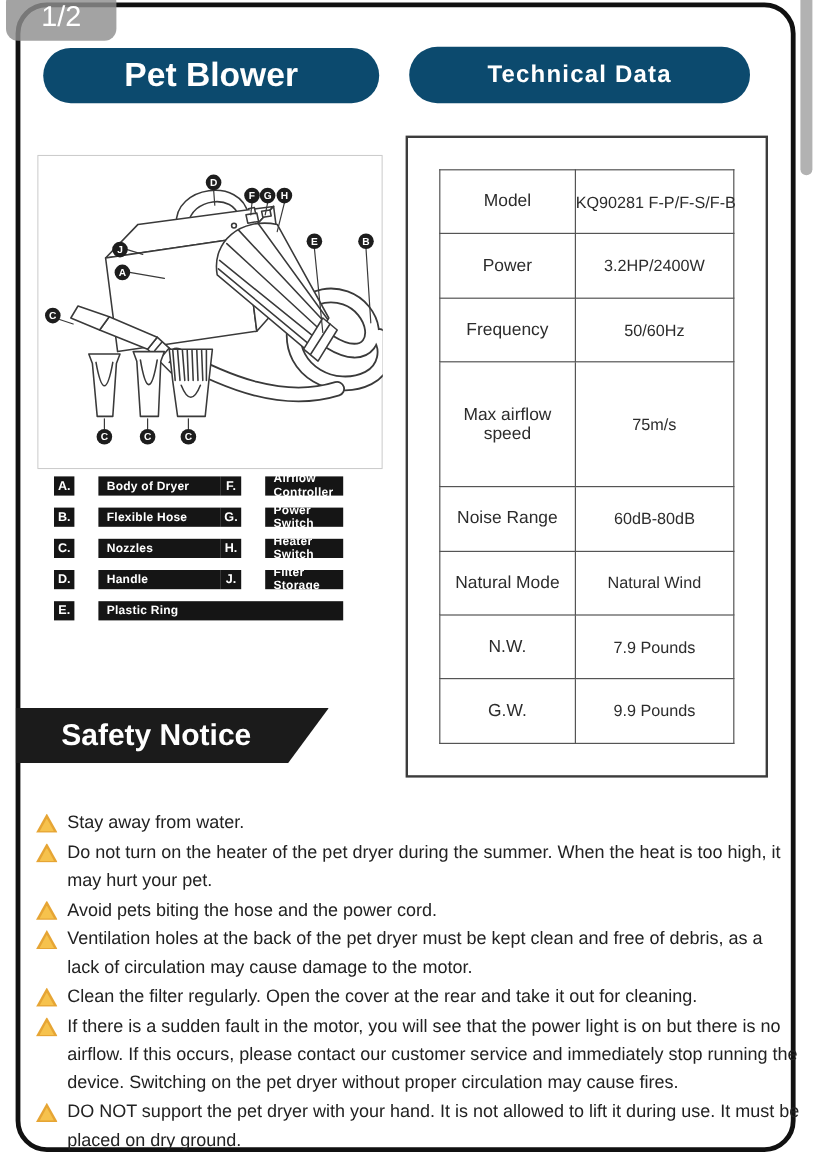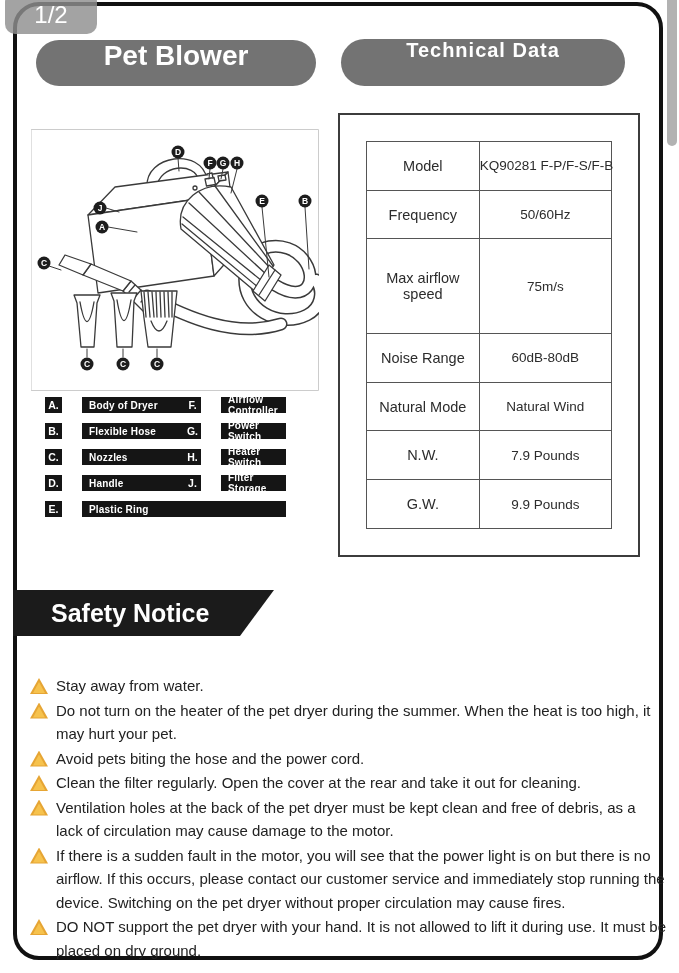--- a/index.html
+++ b/index.html
@@ -16,21 +16,21 @@
   .pages-badge { left:5px; top:-8px; width:92px; height:42px;
                  background:rgba(143,143,143,.82); border-radius:10px;
                  color:#fff; font-size:24px; display:flex; align-items:flex-end;
                  justify-content:center; padding-bottom:5px; z-index:5; }
 
   
   .scrollbar-thumb { left:667px; top:0; width:10px; height:146px;
                      background:#b2b2b2; border-radius:0 0 5px 5px; z-index:6; }
 
   
-  .pill { background:#737373; color:#fff; display:flex; 
+  .pill { background:#0c4a6e; color:#fff; display:flex; align-items:center;
           justify-content:center; border-radius:24px; }
   .banner-product  { left:36px;  top:40px; width:280px; height:46px;
                      font-size:28px; font-weight:bold; }
   .banner-technical{ left:341px; top:39px; width:284px; height:47px;
                      font-size:20px; font-weight:bold; letter-spacing:1px; }
 
   
   .diagram-box { left:31px; top:129px; width:288px; height:262px; }
   .diagram-box svg { display:block; }
 
@@ -40,21 +40,21 @@
   .legend-item { display:flex; align-items:stretch; height:16px; }
   .legend-item.span2 { grid-column:1 / span 2; }
   .legend-letter { width:17px; background:#151515; color:#fff; font-weight:bold;
                    font-size:10.5px; display:flex; align-items:center;
                    justify-content:center; flex:0 0 17px; }
   .legend-bar { flex:1; background:#151515; color:#fff; font-weight:bold;
                 font-size:10px; display:flex; align-items:center;
                 padding-left:7px; margin-left:20px; letter-spacing:.2px; }
 
   
-  .specs-outer { left:338px; top:113px; width:302px; height:444px;
+  .specs-outer { left:338px; top:113px; width:302px; height:535px;
                  border:2px solid #3c3c3c; padding:26px; }
   table.specs { width:100%; height:100%; border-collapse:collapse;
                 table-layout:fixed; }
   table.specs td { border:1px solid #555; text-align:center;
                    vertical-align:middle; color:#2c2c2c; }
   td.spec-label { width:46%; font-size:14.5px; }
   td.spec-value { font-size:13.5px; white-space:nowrap; }
 
   
   .safety-banner { left:13px; top:590px; width:261px; height:46px;
@@ -226,20 +226,24 @@
 </div>
 
 <div class="abs specs-outer">
   <table class="specs">
     <tbody>
       <tr>
           <td class="spec-label">Model</td>
           <td class="spec-value">KQ90281 F-P/F-S/F-B</td>
         </tr>
       <tr>
+          <td class="spec-label">Power</td>
+          <td class="spec-value">3.2HP/2400W</td>
+        </tr>
+      <tr>
           <td class="spec-label">Frequency</td>
           <td class="spec-value">50/60Hz</td>
         </tr>
       <tr>
           <td class="spec-label">Max airflow speed</td>
           <td class="spec-value">75m/s</td>
         </tr>
       <tr>
           <td class="spec-label">Noise Range</td>
           <td class="spec-value">60dB-80dB</td>
@@ -284,34 +288,34 @@
         <span class="tri-outer"></span>
         <span class="tri-inner"></span>
       </span>
     <span class="safety-text">Avoid pets biting the hose and the power cord.</span>
   </div>
   <div class="safety-item">
     <span class="warn-icon">
         <span class="tri-outer"></span>
         <span class="tri-inner"></span>
       </span>
+    <span class="safety-text">Ventilation holes at the back of the pet dryer must be kept clean and free of debris, as a lack of circulation may cause damage to the motor.</span>
+  </div>
+  <div class="safety-item">
+    <span class="warn-icon">
+        <span class="tri-outer"></span>
+        <span class="tri-inner"></span>
+      </span>
     <span class="safety-text">Clean the filter regularly. Open the cover at the rear and take it out for cleaning.</span>
   </div>
   <div class="safety-item">
     <span class="warn-icon">
         <span class="tri-outer"></span>
         <span class="tri-inner"></span>
       </span>
-    <span class="safety-text">Ventilation holes at the back of the pet dryer must be kept clean and free of debris, as a lack of circulation may cause damage to the motor.</span>
-  </div>
-  <div class="safety-item">
-    <span class="warn-icon">
-        <span class="tri-outer"></span>
-        <span class="tri-inner"></span>
-      </span>
     <span class="safety-text">If there is a sudden fault in the motor, you will see that the power light is on but there is no airflow. If this occurs, please contact our customer service and immediately stop running the device. Switching on the pet dryer without proper circulation may cause fires.</span>
   </div>
   <div class="safety-item">
     <span class="warn-icon">
         <span class="tri-outer"></span>
         <span class="tri-inner"></span>
       </span>
     <span class="safety-text">DO NOT support the pet dryer with your hand. It is not allowed to lift it during use. It must be placed on dry ground.</span>
   </div>
 </div>

